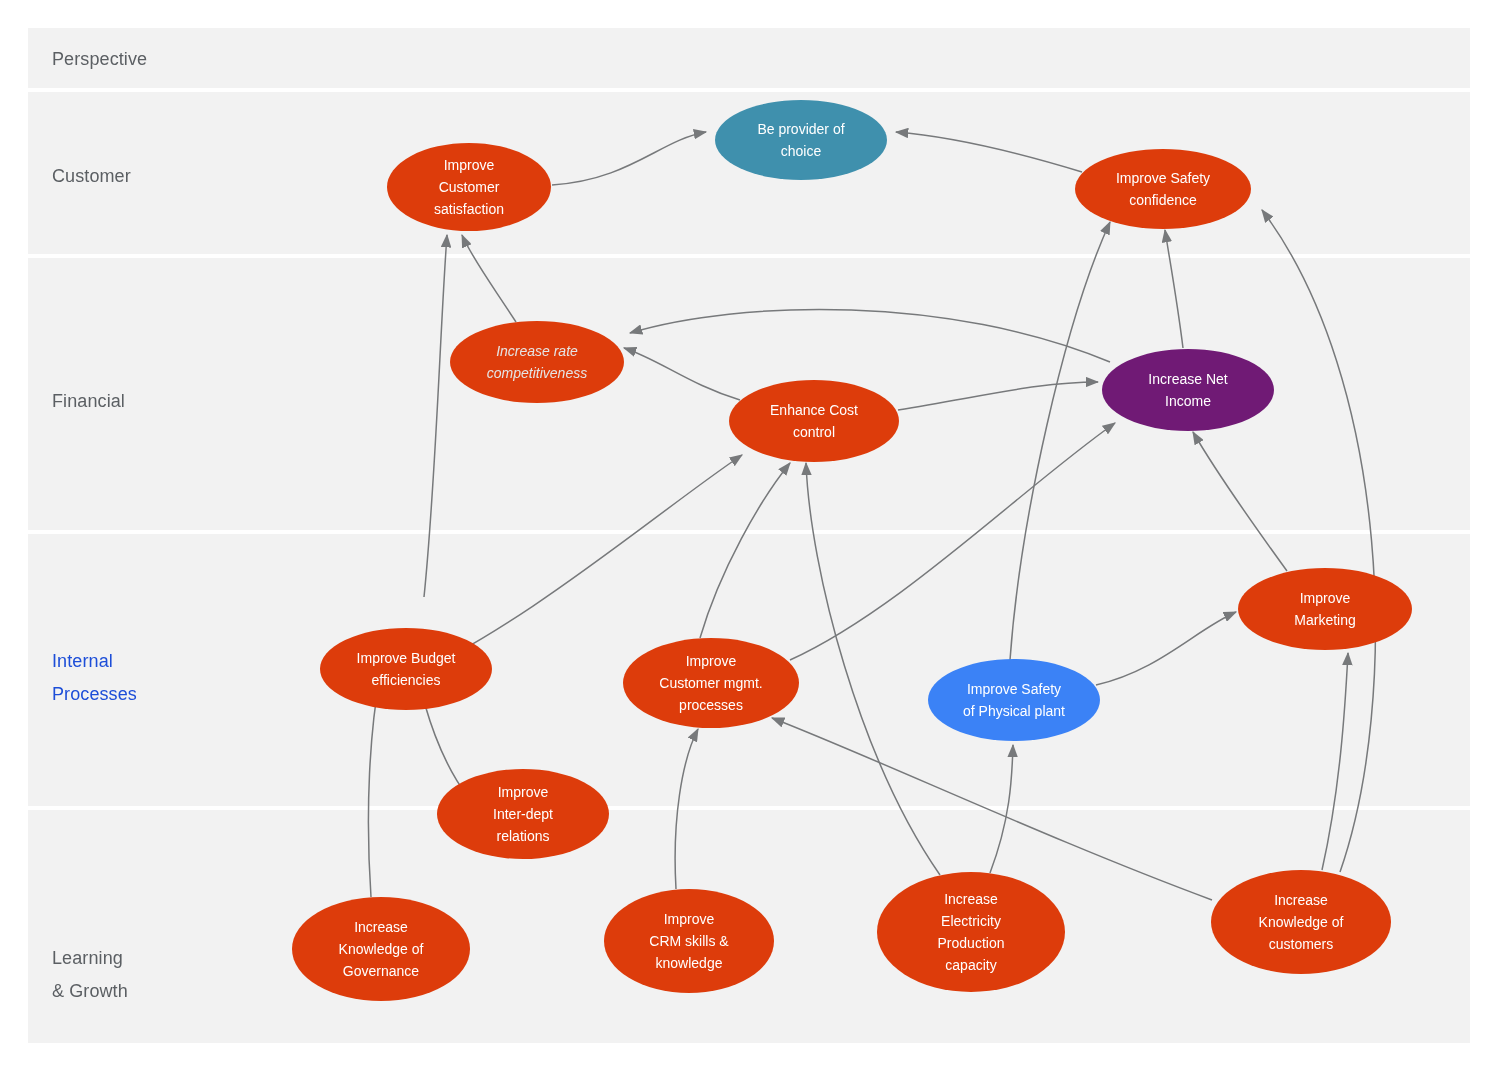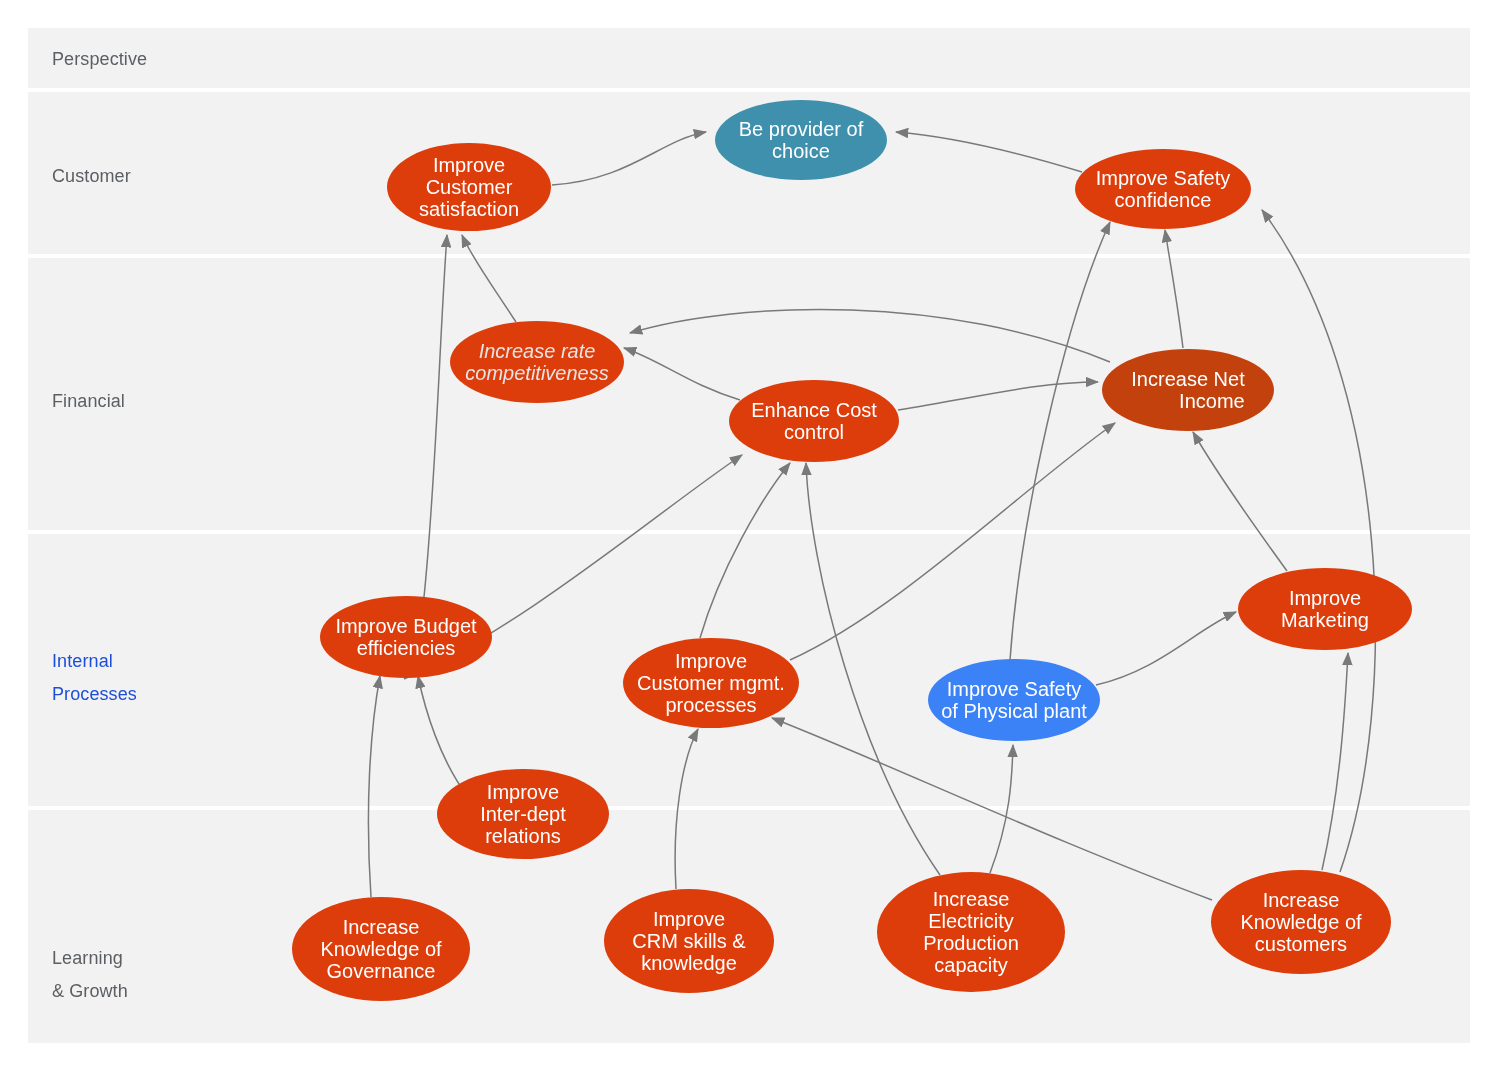--- a/index.html
+++ b/index.html
@@ -40,21 +40,21 @@
     pointer-events: none;
   }
   .node {
     position: absolute;
     display: flex;
     align-items: center;
     justify-content: center;
     text-align: center;
     border-radius: 50%;
     color: #ffffff;
-    font-size: 20px;
+    font-size: 14px;
     line-height: 22px;
     font-weight: 400;
     box-sizing: border-box;
     padding: 4px 10px;
     white-space: pre-line;
   }
 </style>
 </head>
 <body>
 
@@ -112,23 +112,23 @@
 choice</span></div>
       <div class="node" style="left: 387px; top: 143px; width: 164px; height: 88px; background: rgb(221, 60, 11); color: rgb(255, 255, 255);"><span>Improve
 Customer
 satisfaction</span></div>
       <div class="node" style="left: 1075px; top: 149px; width: 176px; height: 80px; background: rgb(221, 60, 11); color: rgb(255, 255, 255);"><span>Improve Safety
 confidence</span></div>
       <div class="node" style="left: 450px; top: 321px; width: 174px; height: 82px; background: rgb(221, 60, 11); color: #e5e5e5; font-style: italic;"><span>Increase rate
 competitiveness</span></div>
       <div class="node" style="left: 729px; top: 380px; width: 170px; height: 82px; background: rgb(221, 60, 11); color: rgb(255, 255, 255); text-align: center;"><span>Enhance Cost
 control</span></div>
-      <div class="node" style="left: 1102px; top: 349px; width: 172px; height: 82px; background: #c2410c; color: rgb(255, 255, 255); text-align: right;"><span>Increase Net
+      <div class="node" style="left: 1102px; top: 349px; width: 172px; height: 82px; background: #701a75; color: rgb(255, 255, 255);"><span>Increase Net
 Income</span></div>
-      <div class="node" style="left: 320px; top: 596px; width: 172px; height: 82px; background: rgb(221, 60, 11); color: rgb(255, 255, 255);"><span>Improve Budget
+      <div class="node" style="left: 320px; top: 628px; width: 172px; height: 82px; background: rgb(221, 60, 11); color: rgb(255, 255, 255);"><span>Improve Budget
 efficiencies</span></div>
       <div class="node" style="left: 623px; top: 638px; width: 176px; height: 90px; background: rgb(221, 60, 11); color: rgb(255, 255, 255);"><span>Improve
 Customer mgmt.
 processes</span></div>
       <div class="node" style="left: 928px; top: 659px; width: 172px; height: 82px; background: #3b82f6; color: rgb(255, 255, 255);"><span>Improve Safety
 of Physical plant</span></div>
       <div class="node" style="left: 1238px; top: 568px; width: 174px; height: 82px; background: rgb(221, 60, 11); color: rgb(255, 255, 255);"><span>Improve
 Marketing</span></div>
       <div class="node" style="left: 437px; top: 769px; width: 172px; height: 90px; background: rgb(221, 60, 11); color: rgb(255, 255, 255);"><span>Improve
 Inter-dept

